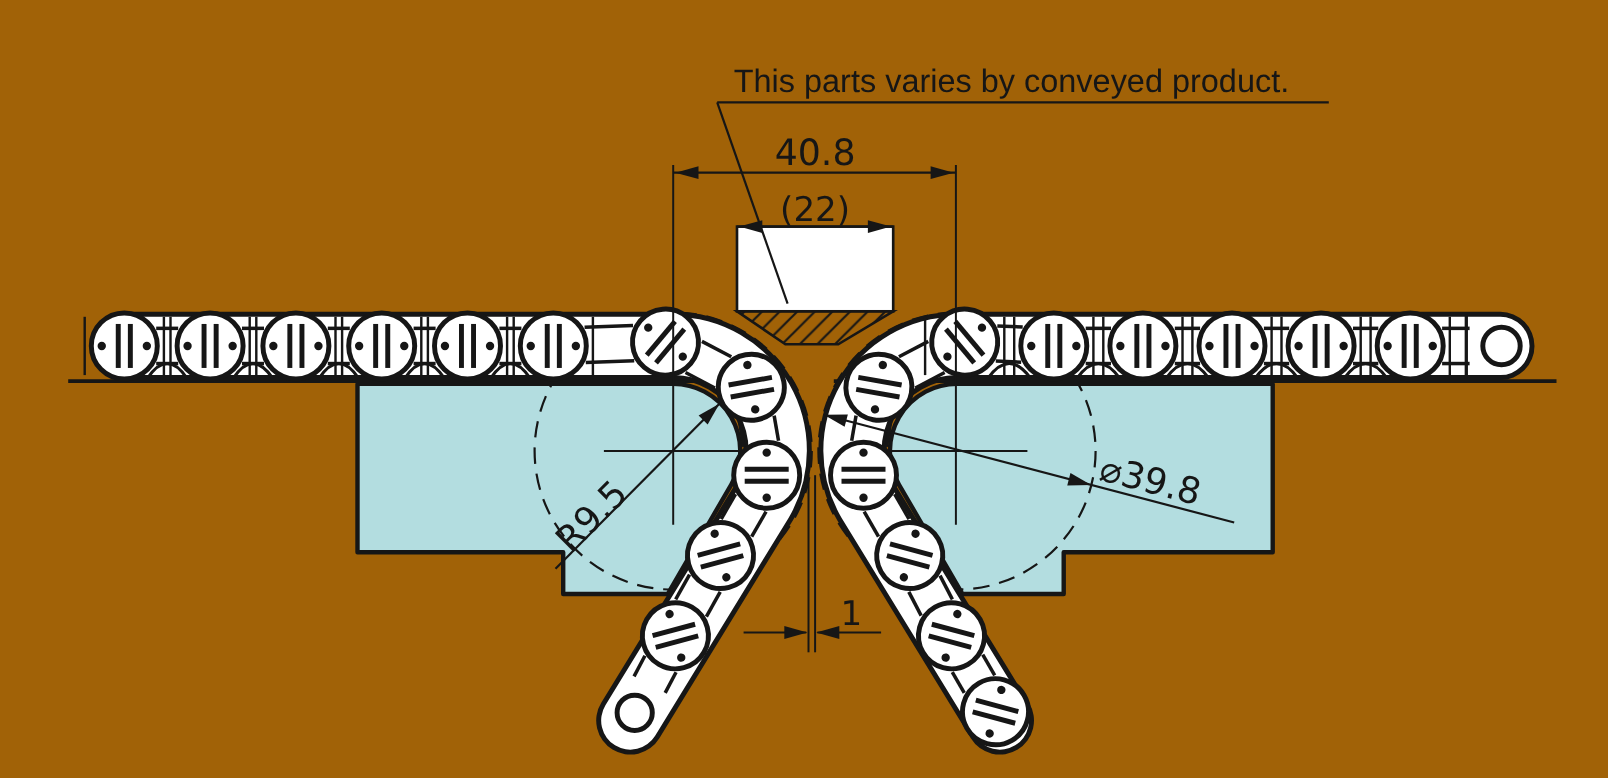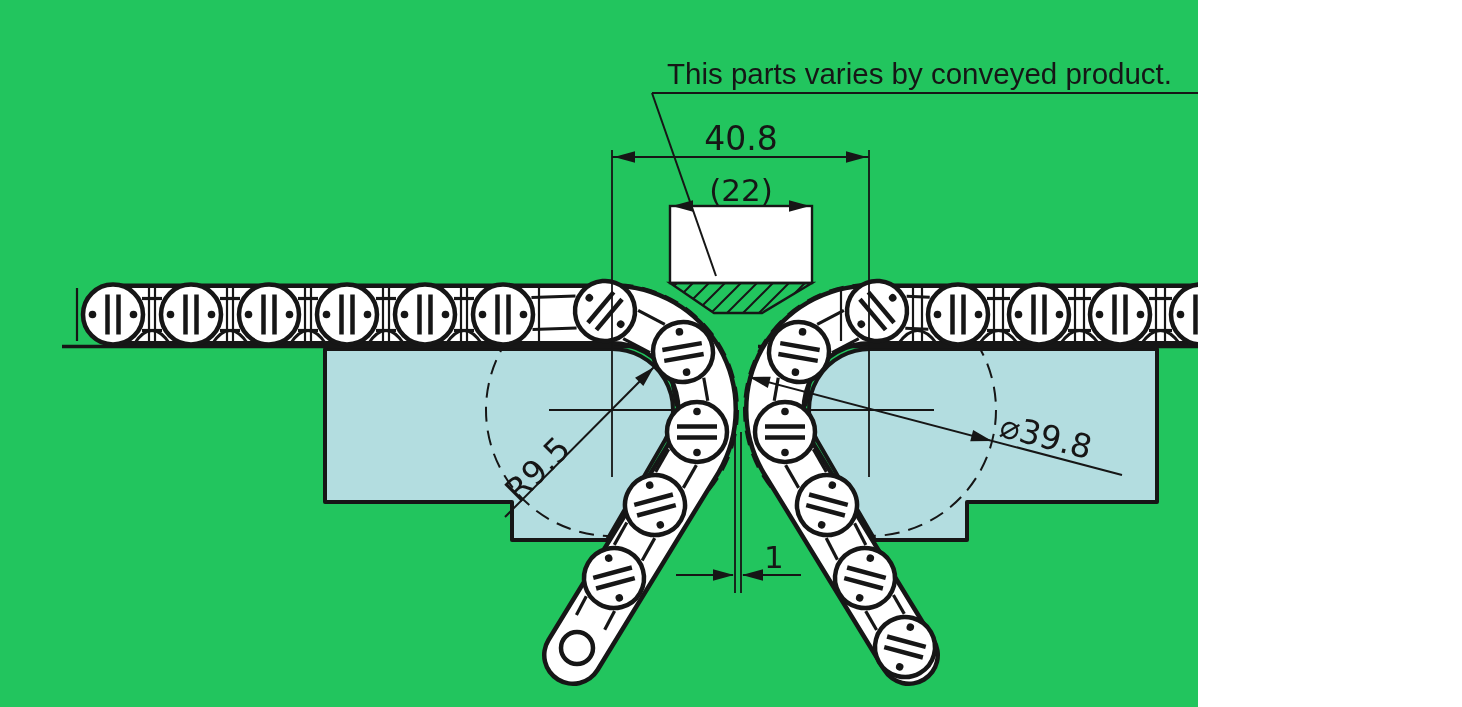--- a/index.html
+++ b/index.html
@@ -1,16 +1,16 @@
 <!DOCTYPE html>
 <html><head>
 <meta charset="utf-8">
 <style>
   html,body{margin:0;padding:0;background:#fff;}
-  .stage{width:1198px;height:707px;position:relative;background:#22c55e;overflow:hidden;
+  .stage{width:1462px;height:707px;position:relative;background:#a16207;overflow:hidden;
          font-family:"Liberation Sans",sans-serif;}
   svg{display:block;}
   text{fill:#161616;}
   .note-text{font-family:"Liberation Sans",sans-serif;font-size:29.5px;}
   .dim-text{font-family:"DejaVu Sans",sans-serif;font-size:33px;}
   .dim-text.small{font-size:31px;}
 </style>
 </head>
 <body>
 

